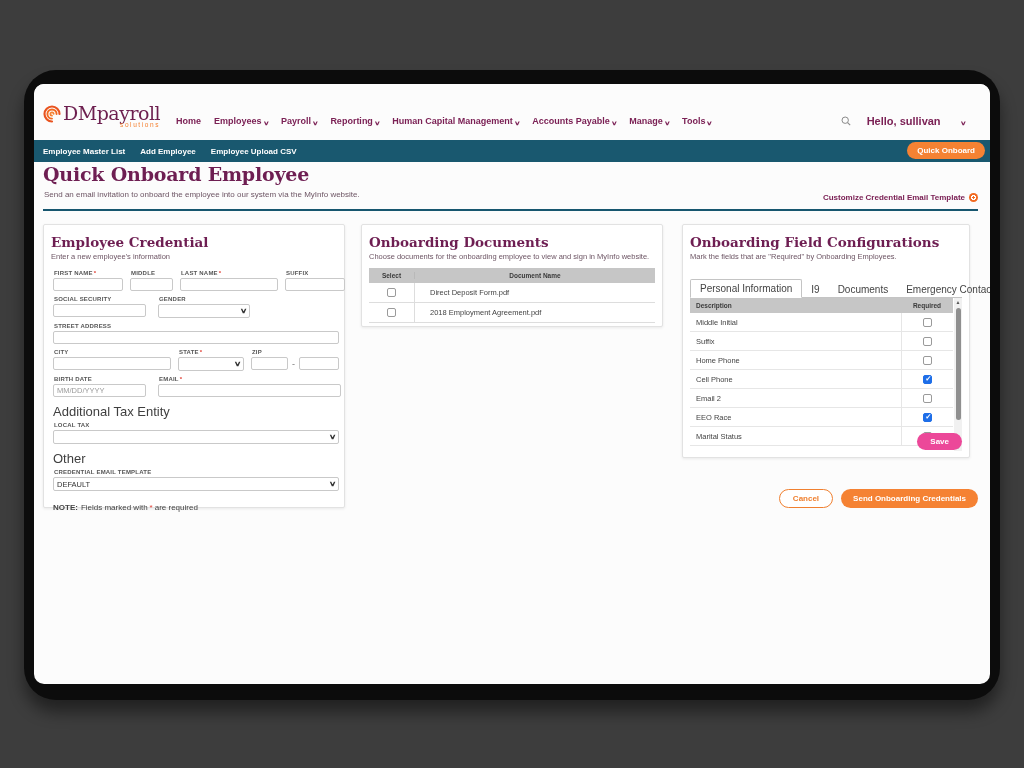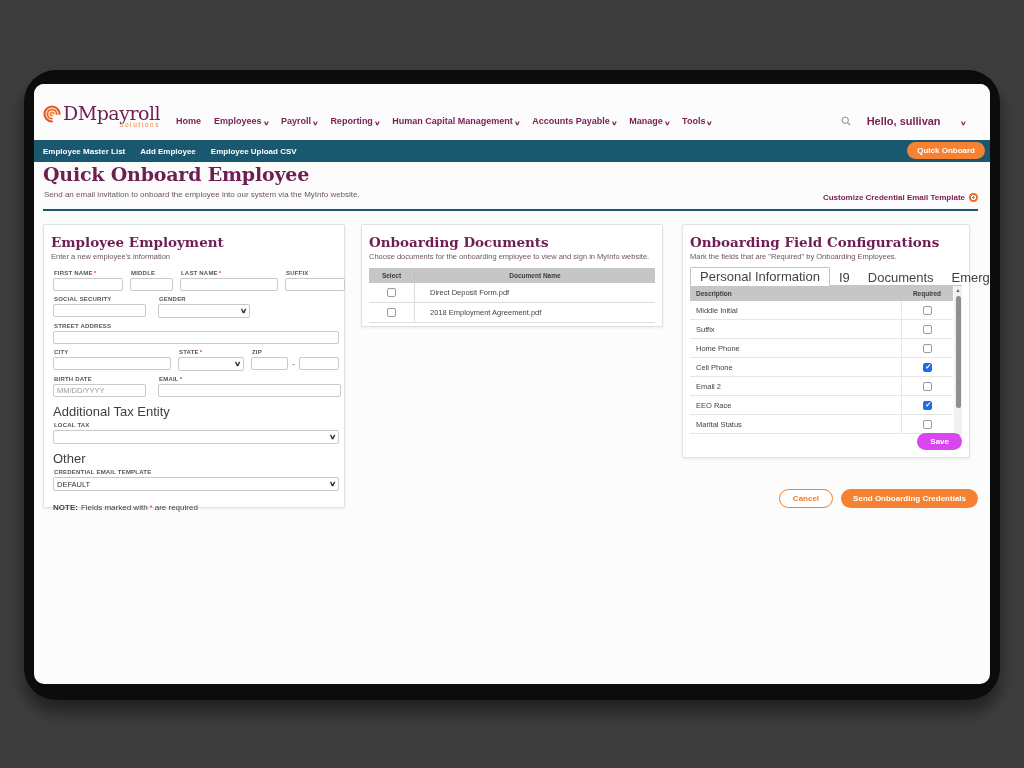--- a/index.html
+++ b/index.html
@@ -83,37 +83,37 @@
   
   .dtable{margin-top:7px}
   .dt-head{display:flex;height:15px;background:#c6c6c6;align-items:center;font-size:6.5px;font-weight:bold;color:#3a3a3a}
   .dt-col-select{width:46px;text-align:center;flex:none;border-right:1px solid #b9b9b9;box-sizing:border-box}
   .dt-col-name{flex:1;text-align:center}
   .dt-row{display:flex;height:19px;align-items:center;border-bottom:1px solid #ddd;font-size:7.5px;color:#444}
   .cell-select{width:46px;height:100%;display:flex;justify-content:center;align-items:center;border-right:1px solid #ddd;box-sizing:border-box;flex:none}
   .cell-name{flex:1;padding-left:15px}
 
   
-  .tabs{display:flex;margin-top:7px;height:17px;border-bottom:1px solid #c4c4c4;align-items:flex-end;font-size:13px;color:#444}
+  .tabs{display:flex;margin-top:19px;height:17px;border-bottom:1px solid #c4c4c4;align-items:flex-end;font-size:10px;color:#444}
   .tab{padding:0 9px;height:16px;display:flex;align-items:center;cursor:pointer;white-space:nowrap}
   .tab.active{border:1px solid #c4c4c4;border-bottom:1px solid #fff;background:#fff;margin-bottom:-1px;height:17px;border-radius:2px 2px 0 0}
   .ctable{position:relative}
   .ct-head{display:flex;height:15px;background:#c6c6c6;align-items:center;font-size:6.5px;font-weight:bold;color:#3a3a3a;margin-right:9px}
   .ct-col-desc{flex:1;padding-left:6px}
   .ct-col-req{width:52px;text-align:center;flex:none}
   .ct-body{height:138px;overflow:hidden;margin-right:9px}
   .ct-row{display:flex;height:18px;align-items:center;border-bottom:1px solid #e6e6e6;font-size:7.5px;color:#444}
   .cell-desc{flex:1;padding-left:6px}
   .cell-req{width:52px;height:100%;flex:none;display:flex;justify-content:center;align-items:center;border-left:1px solid #e6e6e6;box-sizing:border-box}
   .scrollbar{position:absolute;right:0;top:0;width:8px;height:153px;background:#f1f1f1}
   .sb-arrow{position:absolute;left:0;width:8px;text-align:center;font-size:5px;line-height:8px;color:#555;cursor:pointer}
   .sb-up{top:0}.sb-up::after{content:"▲"}
   .sb-down{bottom:0}.sb-down::after{content:"▼"}
   .sb-thumb{position:absolute;left:1.5px;top:10px;width:5px;height:112px;background:#8f8f8f;border-radius:3px;cursor:pointer}
-  .btn-save{position:absolute;right:7px;bottom:7px;height:17px;line-height:17px;padding:0 13px;background:#d946ef;border-radius:9px;color:#fff;font-size:8px;font-weight:bold;cursor:pointer}
+  .btn-save{position:absolute;right:7px;bottom:7px;height:17px;line-height:17px;padding:0 13px;background:#ec4899;border-radius:9px;color:#fff;font-size:8px;font-weight:bold;cursor:pointer}
 
   
   .actions{position:absolute;top:405px;right:12px;display:flex;gap:8px;align-items:center}
   .btn-cancel{height:19px;line-height:17px;padding:0 13px;border:1px solid #f08030;border-radius:10px;background:#fff;color:#f08030;font-size:8px;font-weight:bold;box-sizing:border-box;cursor:pointer}
   .btn-send{height:19px;line-height:19px;padding:0 12px;background:#f58233;border-radius:10px;color:#fff;font-size:8px;font-weight:bold;cursor:pointer}
 </style>
 </head>
 <body>
 
 <div class="device-frame">
@@ -208,21 +208,21 @@
     <div class="pagehead">
       <h1>Quick Onboard Employee</h1>
       <div class="page-sub">Send an email invitation to onboard the employee into our system via the MyInfo website.</div>
       <div class="customize">
         <span>Customize Credential Email Template</span>
         <span class="badge-gear"></span>
       </div>
     </div>
 
     <section class="panel p1">
-      <h2>Employee Employment</h2>
+      <h2>Employee Credential</h2>
       <div class="psub">Enter a new employee's information</div>
       <div class="form">
         <div class="frow">
           <div class="field w-first">
               <label><span>FIRST NAME</span><span class="req">*</span></label>
               <input class="txt" style="">
             </div>
           <div class="field w-mid">
               <label><span>MIDDLE</span></label>
               <input class="txt" style="">

